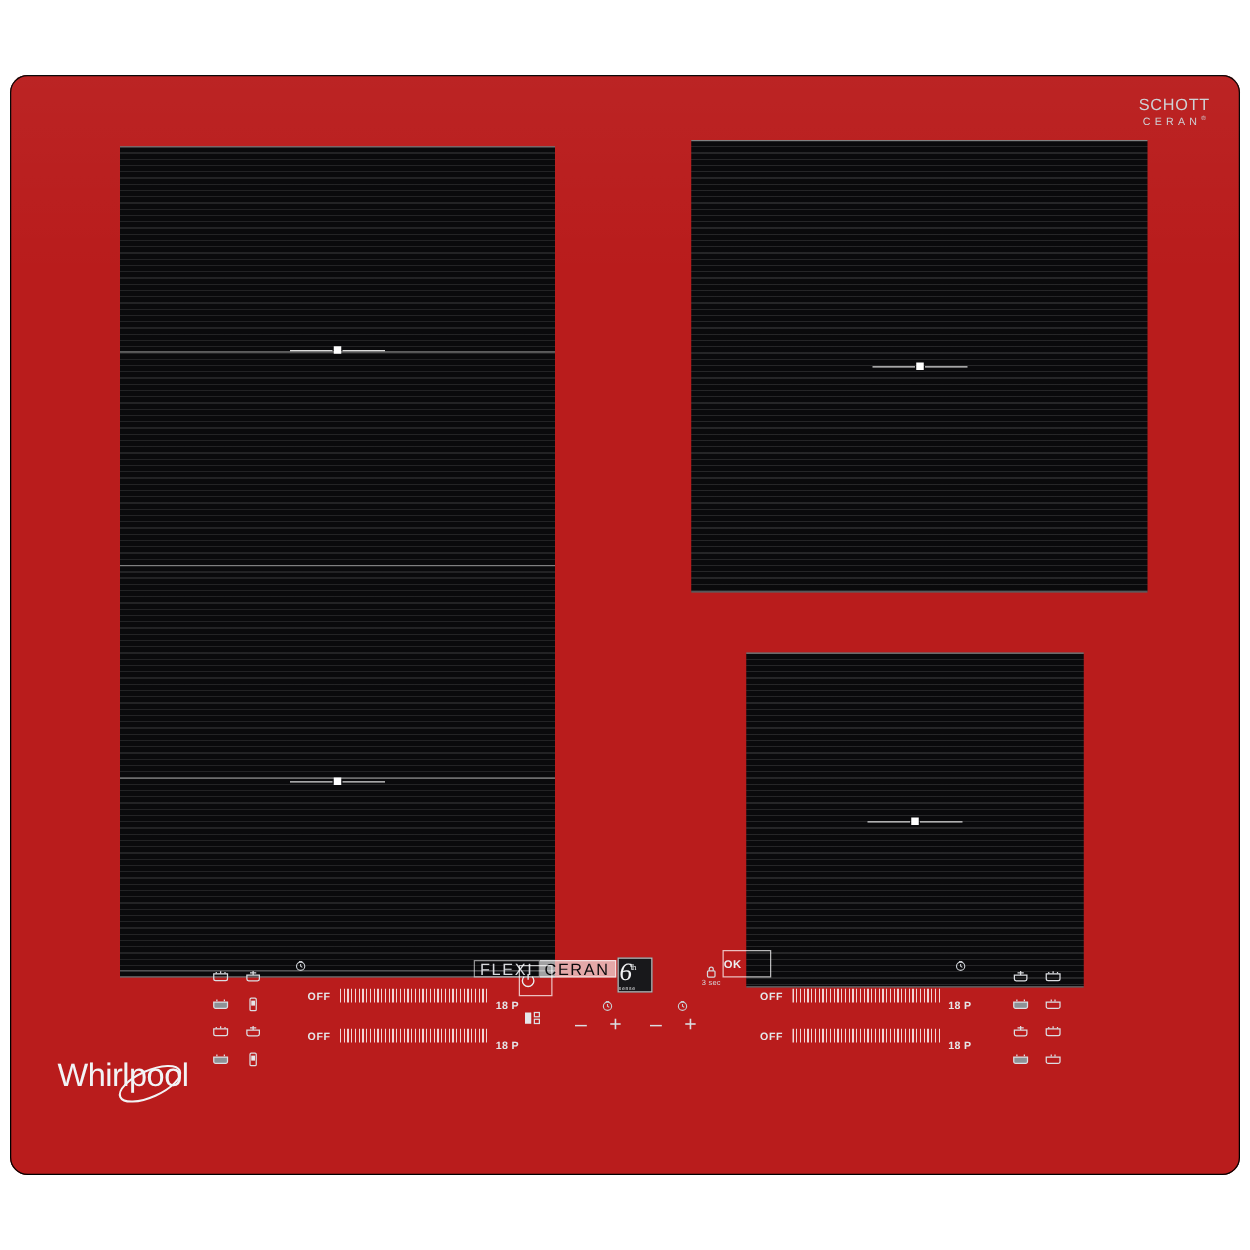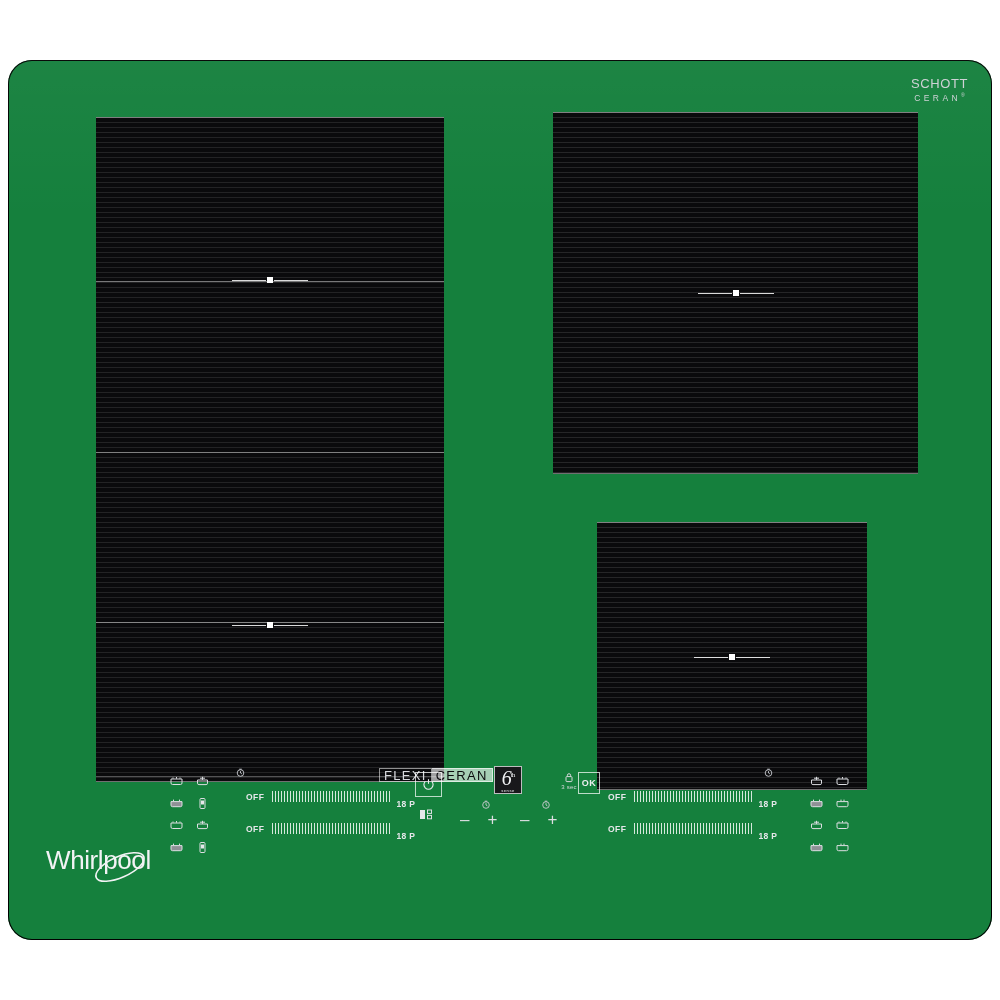--- a/index.html
+++ b/index.html
@@ -3,21 +3,21 @@
 <meta charset="utf-8">
 <style>
   html,body{margin:0;padding:0;background:#ffffff;}
   body{width:1000px;height:1000px;font-family:"Liberation Sans",sans-serif;overflow:hidden;}
 
   #stage{position:relative;width:1000px;height:1000px;background:#ffffff;}
 
   
   #hob{
     position:absolute;left:8px;top:60px;width:984px;height:880px;
-    background:#15803d;border-radius:24px;
+    background:#b91c1c;border-radius:14px;
     box-shadow:0 0 0 1px #000 inset;
   }
   
   #hob::before{
     content:"";position:absolute;left:0;top:0;right:0;height:160px;border-radius:14px 14px 0 0;
     background:linear-gradient(180deg,rgba(255,255,255,.035),rgba(255,255,255,0));
     pointer-events:none;
   }
 
   
@@ -83,21 +83,21 @@
     height:11px;width:118px;
     background-image:repeating-linear-gradient(90deg,
        rgba(255,255,255,.82) 0px,rgba(255,255,255,.82) 1px,
        rgba(0,0,0,0) 1px,rgba(0,0,0,0) 3px);
   }
   .slider .maxv{font-size:8.5px;color:#e6e7ea;letter-spacing:.3px;font-weight:700;margin-top:15px;}
 
   
   .sqbtn{
     position:absolute;border:1px solid rgba(255,255,255,.72);
-    display:flex;align-items:center;justify-content:center;box-sizing:border-box;
+    display:flex;align-items:center;box-sizing:border-box;
   }
   .sqbtn.filled{background:#18181b;}
   .sqbtn .ok{font-size:9px;color:#eceef0;font-weight:700;letter-spacing:.4px;}
 
   
   .sixth{line-height:1;text-align:center;color:#f2f3f5;}
   .sixth .six{font-family:"Liberation Serif",serif;font-size:20px;font-style:italic;letter-spacing:-1px;}
   .sixth .six sup{font-size:7px;font-style:normal;}
   .sixth .sense{font-size:4px;letter-spacing:.6px;margin-top:1px;}
 
@@ -307,21 +307,21 @@
       </div>
 
       <div class="lockwrap" style="left:548px;top:22px;width:26px;">
         <svg width="10" height="11" viewBox="0 0 10 11" style="margin:0 auto;">
           <rect x="2" y="4.6" width="6" height="5" rx=".8" fill="none" stroke="#d5d7db" stroke-width="1"></rect>
           <path d="M3.4 4.6V3.3a1.6 1.6 0 0 1 3.2 0v1.3" fill="none" stroke="#d5d7db" stroke-width="1"></path>
         </svg>
         <div class="sec">3 sec</div>
       </div>
 
-      <div class="sqbtn" style="left:570px;top:22px;width:22px;height:22px;">
+      <div class="sqbtn" style="left:570px;top:10px;width:39px;height:22px;">
         <span class="ok">OK</span>
       </div>
 
       <div class="clkmark" style="left:756px;top:18px;">
         <svg width="9" height="9" viewBox="0 0 9 9">
           <circle cx="4.5" cy="5" r="3.3" fill="none" stroke="#c9ccd1" stroke-width=".9"></circle>
           <path d="M4.5 3.1V5l1.4 .9" stroke="#c9ccd1" stroke-width=".9" fill="none"></path>
           <path d="M3.2 1.2h2.6" stroke="#c9ccd1" stroke-width=".9"></path>
         </svg>
       </div>

